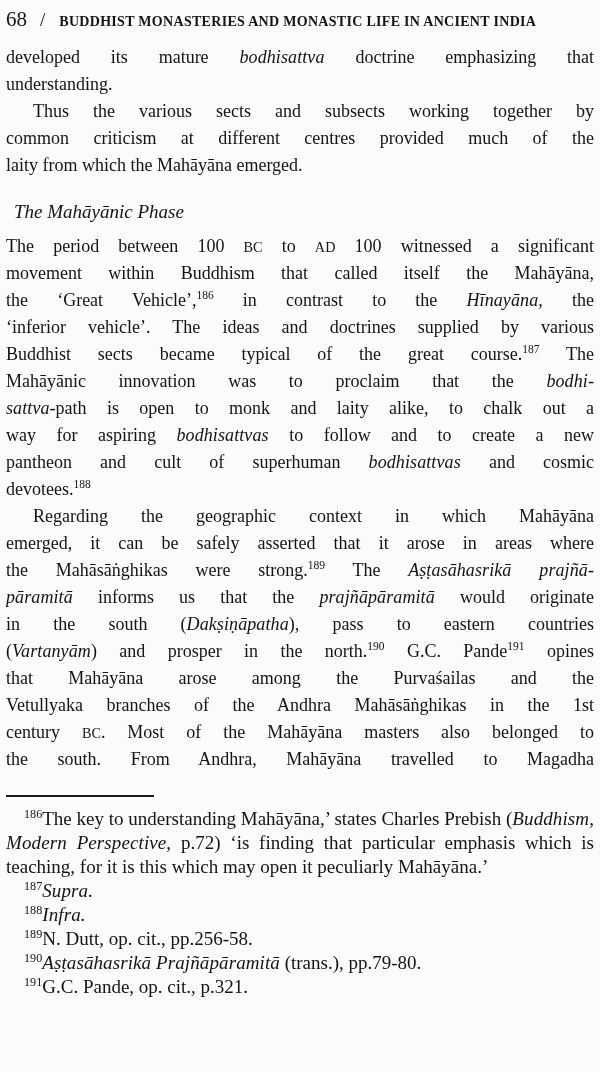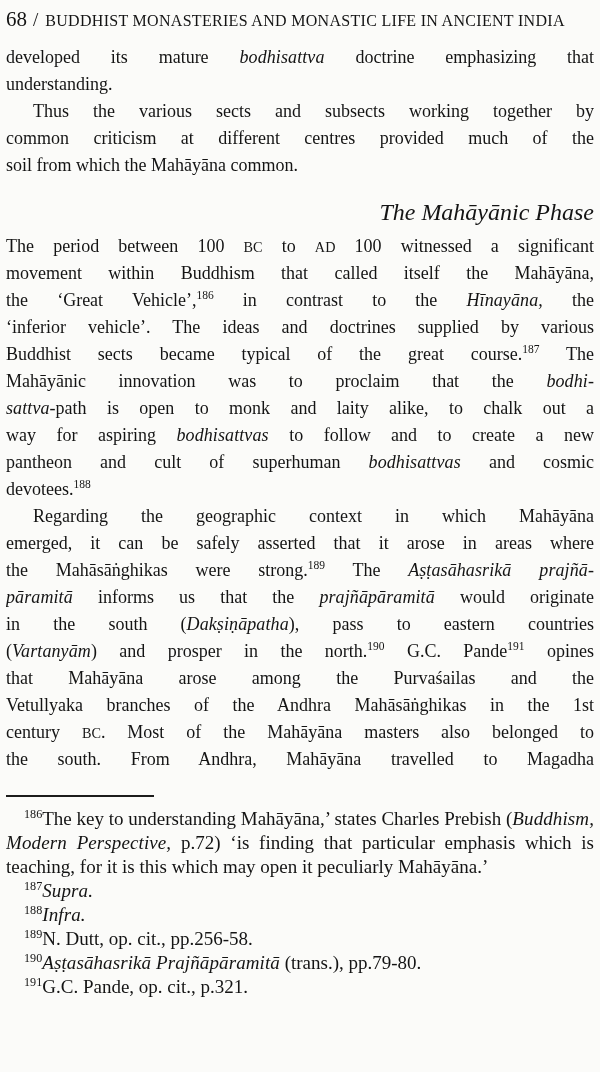--- a/index.html
+++ b/index.html
@@ -2,32 +2,31 @@
 <html><head>
 <meta charset="utf-8">
 <style>
   html, body { margin:0; padding:0; }
   body {
     width:600px; height:1072px; overflow:hidden;
     background:#fbfbf9; color:#141414;
     font-family:"Liberation Serif","DejaVu Serif",serif;
   }
   .page { padding:6px 6px 0 6px; width:588px; }
-  .header { display:flex; align-items:baseline; margin-bottom:12px; white-space:nowrap; }
+  .header { display:flex; align-items:baseline; margin-bottom:12px; white-space:nowrap;gap:7px; }
   .page-number { font-size:21px; line-height:26px; }
   .header-sep { font-size:19px; margin:0 7px 0 6px; }
-  .header-title { font-size:16px; letter-spacing:0.3px; }
+  .header-title { font-size:14px; letter-spacing:0.3px;font-weight:bold; }
   .body-part .line { font-size:18px; line-height:27px; height:27px; overflow:hidden; }
   .line.just { text-align:justify; text-align-last:justify; }
   .line.indent { text-indent:27px; }
   .section-heading {
     font-style:italic; font-weight:normal;
-    font-size:24px; line-height:26px;
-    margin:20px 0 8px 16px;
-    text-align:right;
+    font-size:19px; line-height:26px;
+    margin:20px 0 8px 8px;
   }
   .fn-rule { width:148px; border:none; border-top:2px solid #1c1c1c; margin:22px 0 10px 0; }
   .footnote .line { font-size:19px; line-height:24px; height:24px; overflow:hidden; }
   .footnote .line.indent { text-indent:18px; }
   sup { font-size:64%; line-height:0; vertical-align:super; }
   .sc { font-size:79%; }
   i { letter-spacing:0.1px;font-style:italic; }
 </style>
 </head>
 <body>
@@ -40,21 +39,21 @@
   </div>
 
   <div class="body-part">
       <div class="paragraph">
         <div class="line just">developed its mature <i>bodhisattva</i> doctrine emphasizing that</div>
         <div class="line">understanding.</div>
       </div>
       <div class="paragraph">
         <div class="line just indent">Thus the various sects and subsects working together by</div>
         <div class="line just">common criticism at different centres provided much of the</div>
-        <div class="line">soil from which the Mahāyāna common.</div>
+        <div class="line">laity from which the Mahāyāna emerged.</div>
       </div>
     </div>
 
   <h2 class="section-heading">The Mahāyānic Phase</h2>
 
   <div class="body-part">
       <div class="paragraph">
         <div class="line just">The period between 100 <span class="sc">BC</span> to <span class="sc">AD</span> 100 witnessed a significant</div>
         <div class="line just">movement within Buddhism that called itself the Mahāyāna,</div>
         <div class="line just">the ‘Great Vehicle’,<sup>186</sup> in contrast to the <i>Hīnayāna,</i> the</div>

